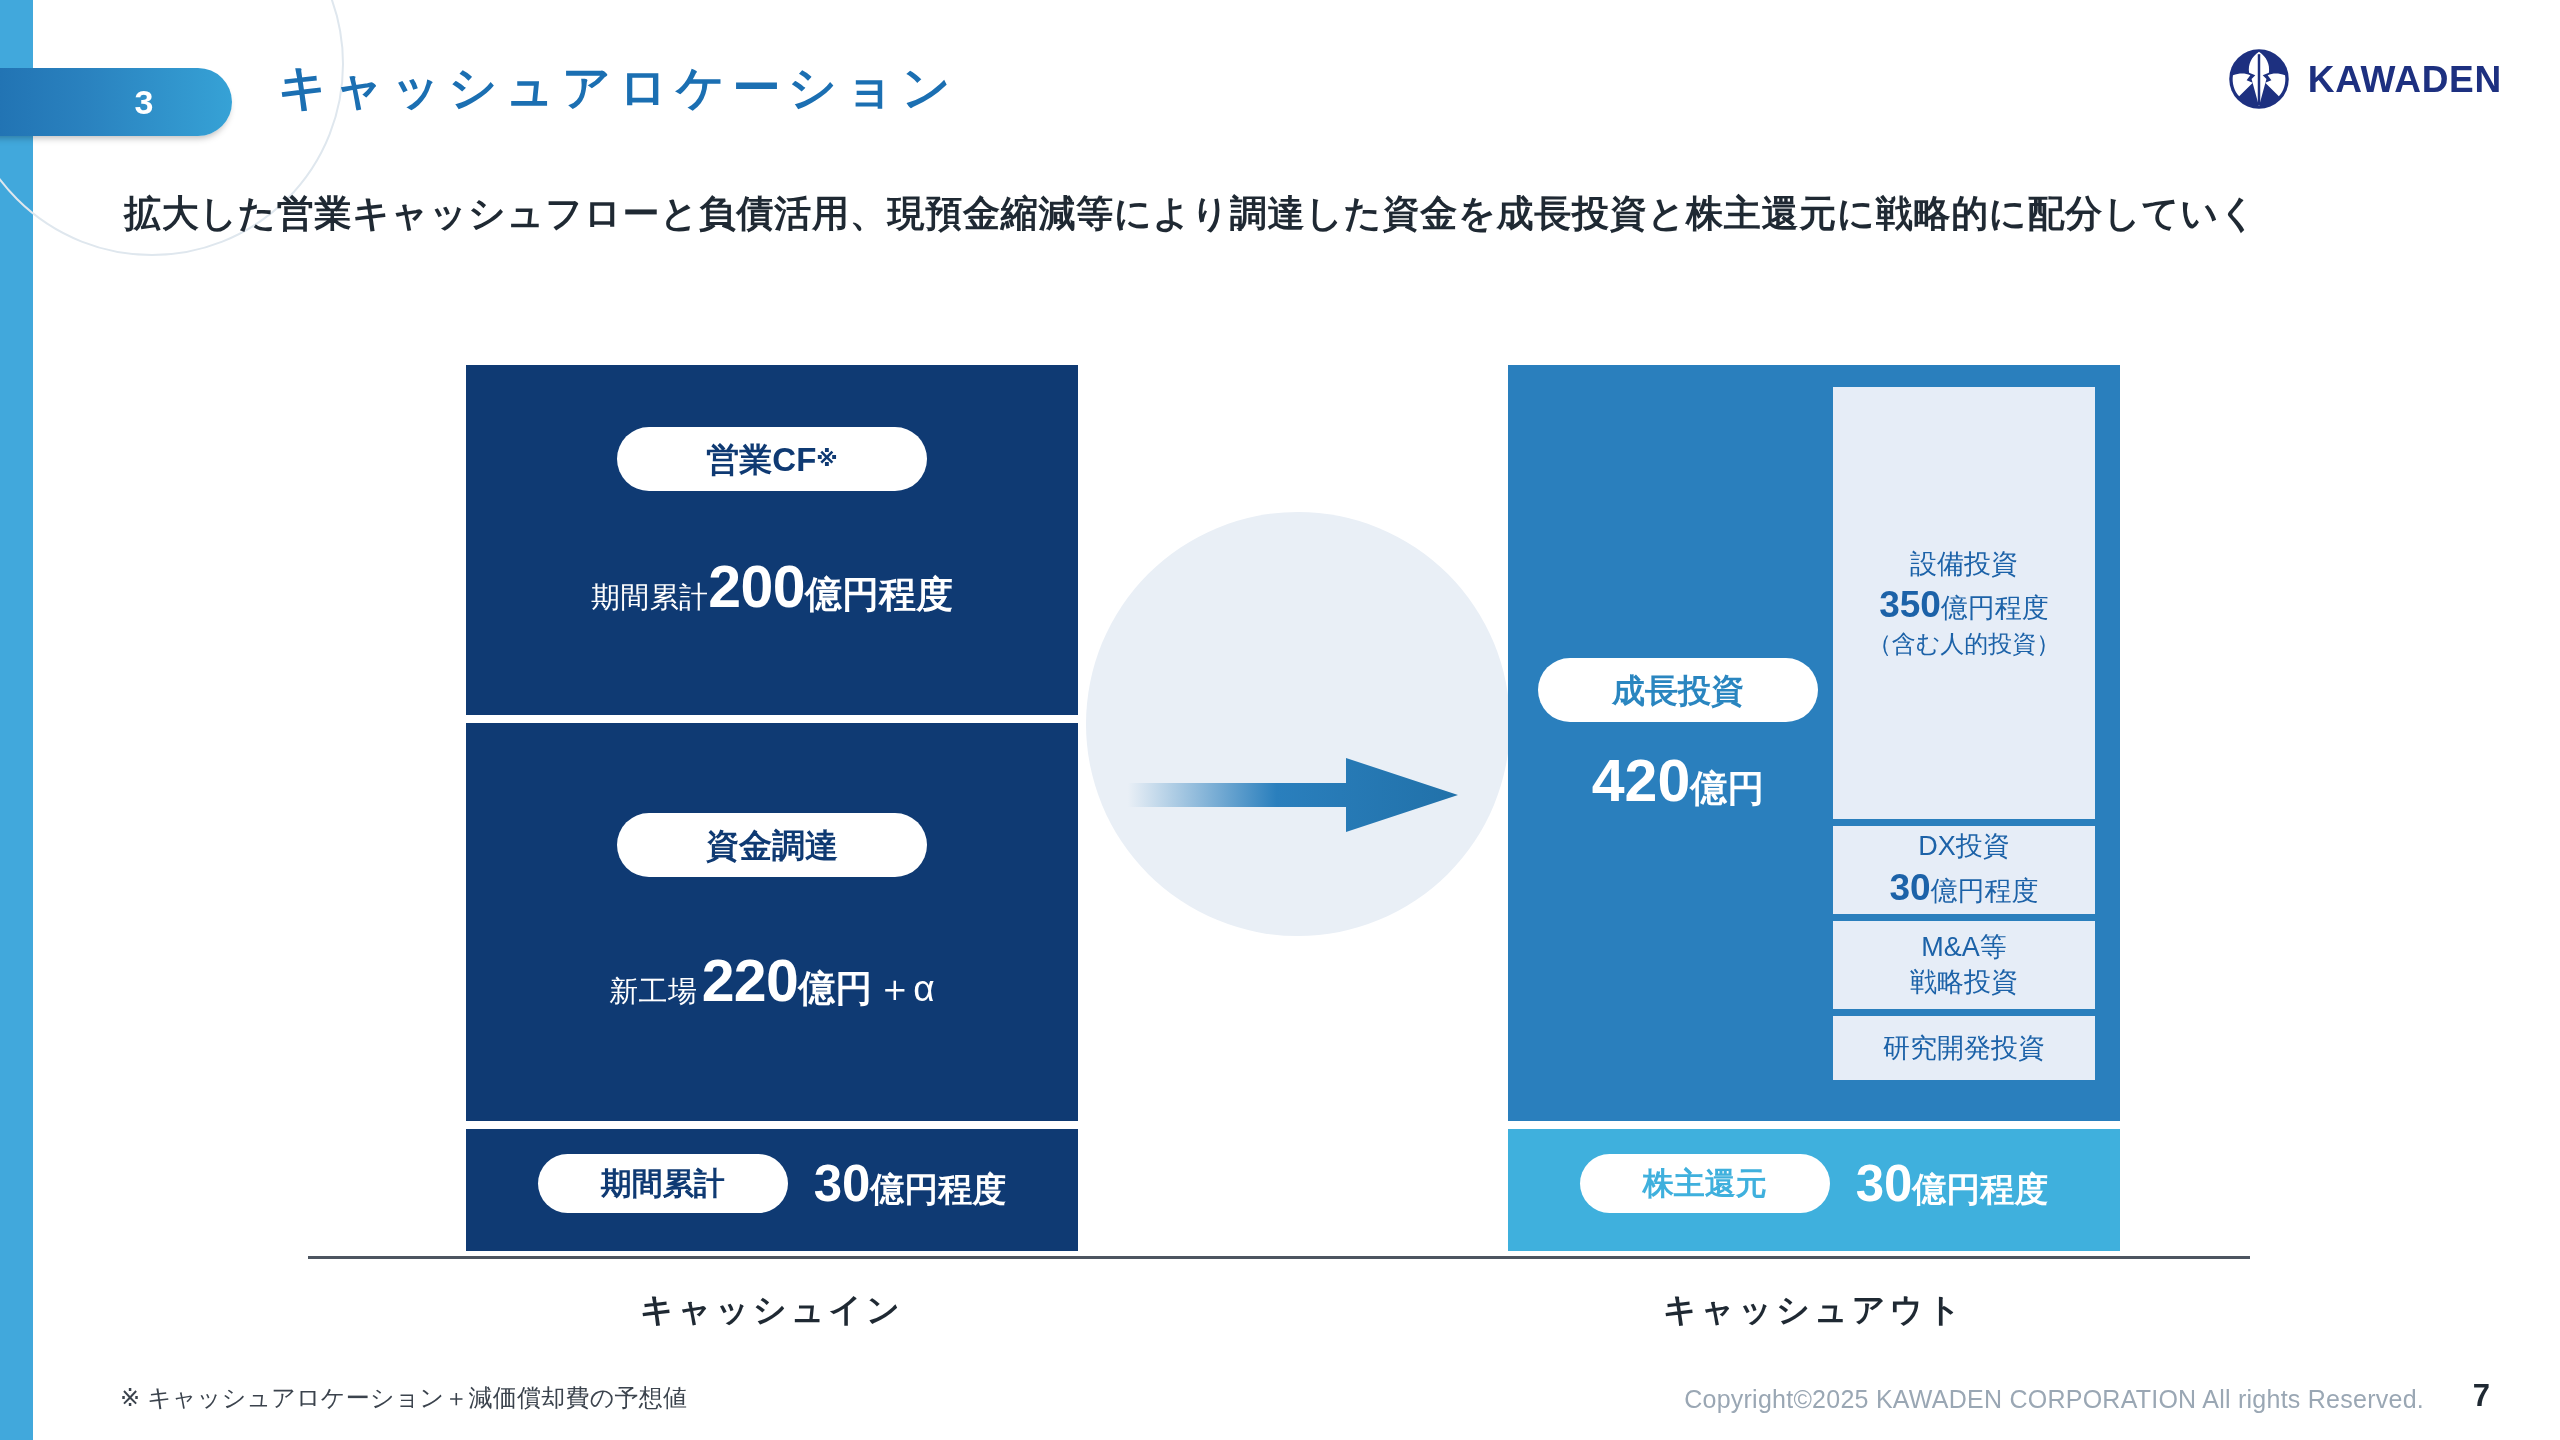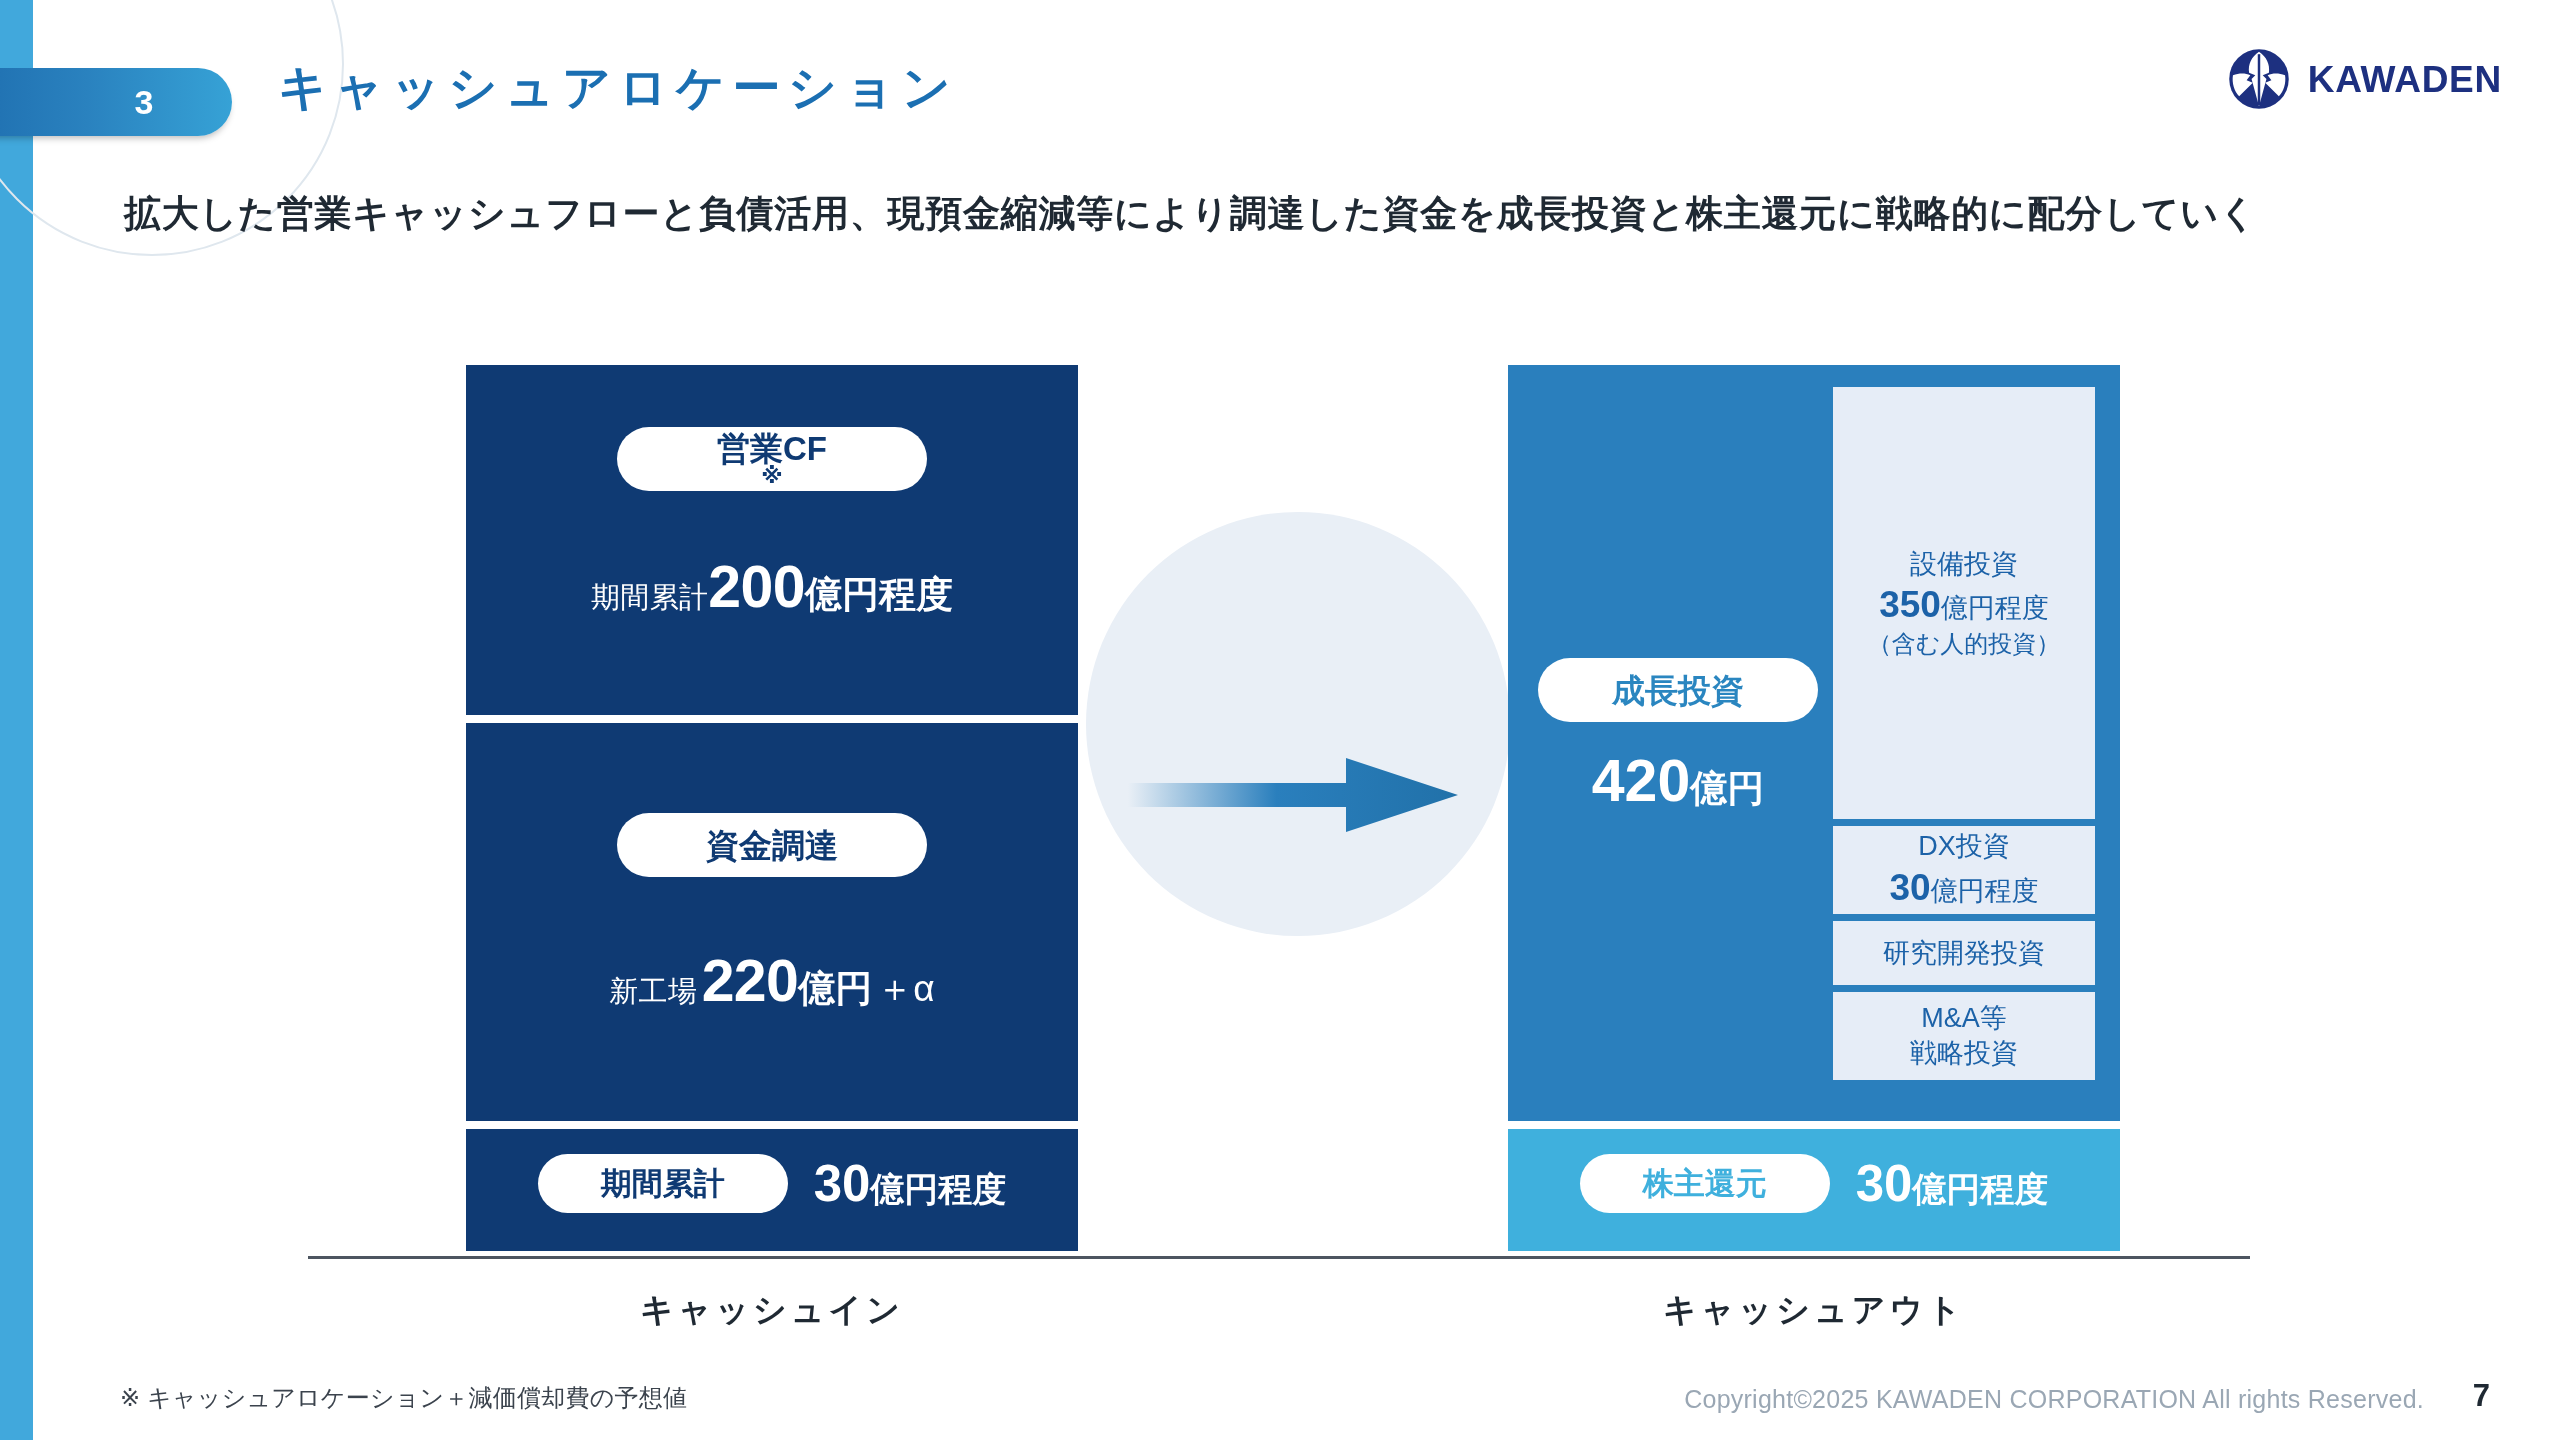--- a/index.html
+++ b/index.html
@@ -134,21 +134,20 @@
   .box-cash { height: 122px; margin-top: 8px; }
 
   .pill {
     background: #ffffff;
     border-radius: 999px;
     display: inline-flex;
     align-items: center;
     justify-content: center;
     line-height: 1;
     box-sizing: border-box;
-    flex-direction: column;
   }
   .pill-navy-text { color: #0f3a73; font-weight: 700; }
   .pill-blue-text { color: #2a86c0; font-weight: 700; }
   .pill-cyan-text { color: #3fb0dd; font-weight: 700; }
 
   .pill-cf {
     width: 310px; height: 64px;
     font-size: 33px;
     position: absolute; left: 50%; transform: translateX(-50%); top: 62px;
   }
@@ -387,27 +386,27 @@
           <span class="sub-label">設備投資</span>
           <span class="sub-value"><span class="num">350</span><span>億円程度</span></span>
           <span class="sub-note">（含む人的投資）</span>
         </div>
 
         <div class="sub-box sub-dx">
           <span class="sub-label">DX投資</span>
           <span class="sub-value"><span class="num">30</span><span>億円程度</span></span>
         </div>
 
-        <div class="sub-box sub-rd">
-          <span class="sub-label">研究開発投資</span>
-        </div>
-
         <div class="sub-box sub-ma">
           <span class="sub-label">M&amp;A等</span>
           <span class="sub-label">戦略投資</span>
+        </div>
+
+        <div class="sub-box sub-rd">
+          <span class="sub-label">研究開発投資</span>
         </div>
 
       </div>
     </div>
 
     <div class="box-return">
       <div class="return-inner">
         <span class="pill pill-return pill-cyan-text">
           <span>株主還元</span>
         </span>

